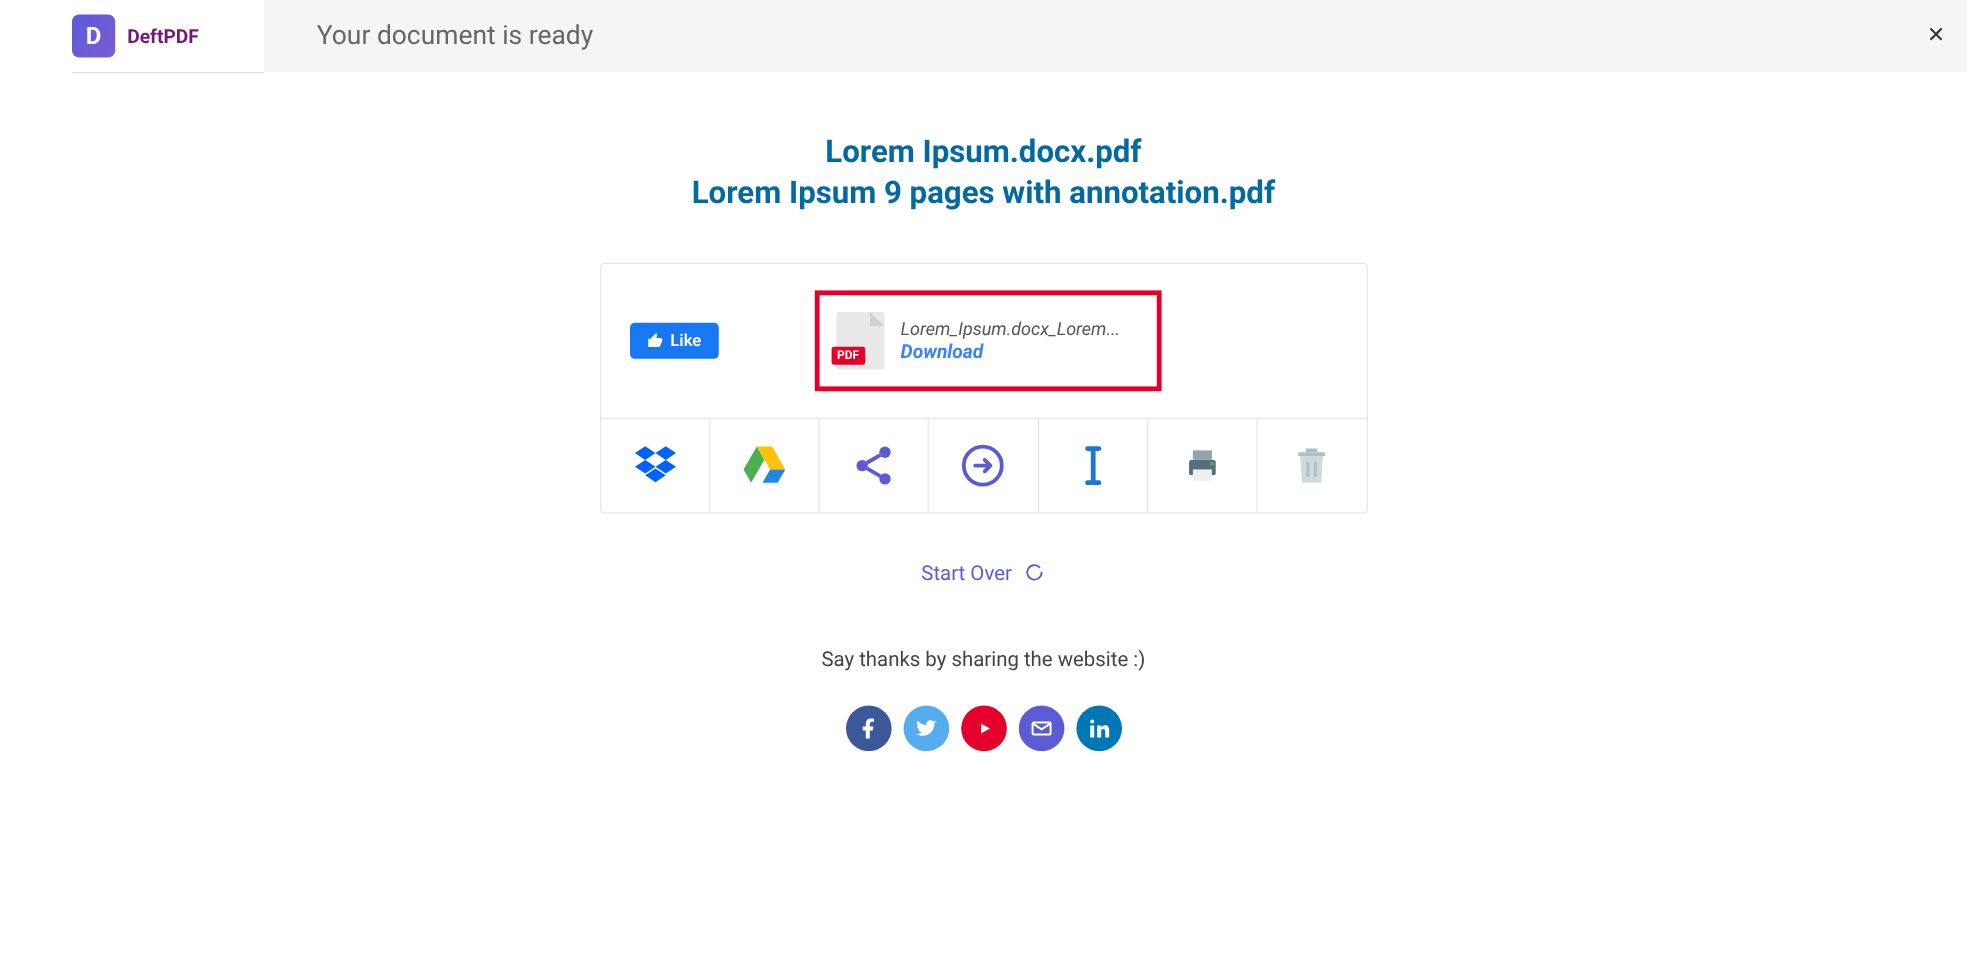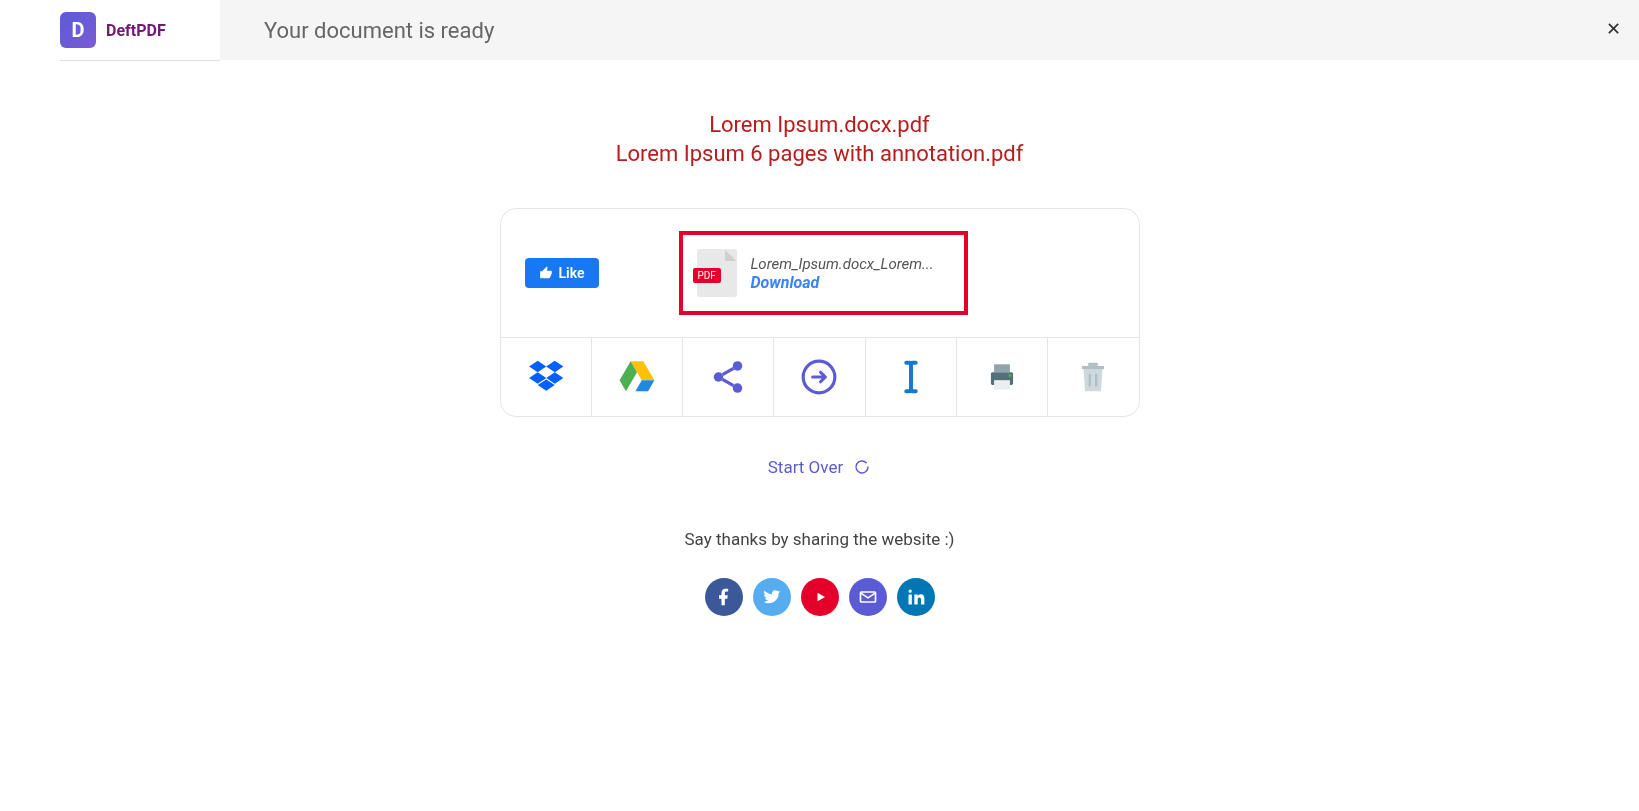--- a/index.html
+++ b/index.html
@@ -9,42 +9,42 @@
     .logo-section { width: 220px; height: 60px; background: #ffffff; display: flex; align-items: center; padding-left: 60px; gap: 10px; }
     .logo-square { width: 36px; height: 36px; background: linear-gradient(135deg, #5b5bd6, #7b5bd6); border-radius: 6px; display: flex; align-items: center; justify-content: center; color: #fff; font-weight: bold; font-size: 20px; }
     .logo-text { font-weight: 700; color: #701a75; font-size: 16px; }
     .header-title { margin-left: 44px; font-size: 22px; color: #666; font-weight: 400; }
     .close-x { position: absolute; right: 18px; top: 18px; font-size: 18px; color: #333; cursor: pointer; }
     
     .logo-underline { margin-left: 60px; width: 160px; height: 1px; background: #e0e0e0; }
     
     .main { max-width: 900px; margin: 0 auto; text-align: center; padding-top: 50px; }
     .heading { font-size: 28px; font-weight: 300; color: #222; margin-bottom: 8px; }
-    .filename { font-size: 22px; font-weight: 400; color: #b91c1c; line-height: 1.3; }
+    .filename { font-size: 26px; font-weight: 700; color: #0369a1; line-height: 1.3; }
     
-    .card { width: 640px; margin: 40px auto 0; border: 1px solid #e5e5e5; border-radius: 16px; }
+    .card { width: 640px; margin: 40px auto 0; border: 1px solid #e5e5e5; border-radius: 4px; }
     .card-top { display: flex; align-items: center; padding: 22px 24px; gap: 80px; }
     .like-btn { background: #1877f2; color: #fff; padding: 7px 14px; border-radius: 4px; font-size: 14px; font-weight: 600; display: flex; align-items: center; gap: 6px; cursor: pointer; }
     .like-btn svg { width: 14px; height: 14px; fill: #fff; }
     
     .download-box { border: 4px solid #e4002b; padding: 14px 30px 14px 14px; display: flex; align-items: center; gap: 14px; }
     .file-icon-wrap { position: relative; width: 40px; height: 48px; }
     .file-body { width: 40px; height: 48px; background: #e8e8e8; border-radius: 2px; position: relative; }
     .file-fold { position: absolute; top: 0; right: 0; width: 12px; height: 12px; background: #d0d0d0; clip-path: polygon(0 0, 100% 100%, 0 100%); }
-    .pdf-badge { position: absolute; bottom: 14px; left: -4px; background: #e4002b; color: #fff; font-size: 10px; font-weight: 400; padding: 2px 5px; border-radius: 2px; }
+    .pdf-badge { position: absolute; bottom: 4px; left: -4px; background: #e4002b; color: #fff; font-size: 10px; font-weight: 700; padding: 2px 5px; border-radius: 2px; }
     .dl-meta { text-align: left; font-style: italic; }
     .dl-name { font-size: 15px; color: #555; white-space: nowrap; overflow: hidden; text-overflow: ellipsis; max-width: 200px; }
     .dl-text { font-size: 16px; font-weight: 700; color: #3b82f6; }
     
     .action-row { display: flex; border-top: 1px solid #e5e5e5; }
     .action-cell { flex: 1; height: 78px; display: flex; align-items: center; justify-content: center; border-right: 1px solid #e5e5e5; cursor: pointer; }
     .action-cell:last-child { border-right: none; }
     .action-cell svg { width: 38px; height: 38px; }
     
-    .start-over { margin-top: 40px; color: #5b5bd6; font-size: 17px; display: flex; align-items: center; justify-content: center; gap: 10px; cursor: pointer; }
+    .start-over { margin-top: 40px; color: #5b5bd6; font-size: 17px; display: flex; justify-content: center; gap: 10px; cursor: pointer; }
     .start-over svg { width: 18px; height: 18px; stroke: #5b5bd6; fill: none; stroke-width: 2; }
     
     .prompt { margin-top: 50px; color: #444; font-size: 17px; line-height: 1.5; }
     
     .social-row { margin-top: 25px; display: flex; justify-content: center; gap: 10px; }
     .social-circle { width: 38px; height: 38px; border-radius: 50%; display: flex; align-items: center; justify-content: center; cursor: pointer; }
     .social-circle svg { width: 20px; height: 20px; fill: #fff; }
     .fb { background: #3b5998; }
     .tw { background: #55acee; }
     .yt { background: #e4002b; }
@@ -59,21 +59,21 @@
     <div class="logo-square">D</div>
     <div class="logo-text">DeftPDF</div>
   </div>
   <div class="header-title">Your document is ready</div>
   <div class="close-x">✕</div>
 </div>
 <div class="logo-underline"></div>
 
 <div class="main">
   <div class="filename">Lorem Ipsum.docx.pdf</div>
-  <div class="filename">Lorem Ipsum 6 pages with annotation.pdf</div>
+  <div class="filename">Lorem Ipsum 9 pages with annotation.pdf</div>
 
   <div class="card">
     <div class="card-top">
       <div class="like-btn">
         <svg viewBox="0 0 24 24">
             <path d="M2 21h4V9H2v12zm20-11c0-1.1-.9-2-2-2h-6.3l.95-4.57.03-.32c0-.41-.17-.79-.44-1.06L13.17 1 6.59 7.59C6.22 7.95 6 8.45 6 9v10c0 1.1.9 2 2 2h9c.83 0 1.54-.5 1.84-1.22l3.02-7.05c.09-.23.14-.47.14-.73v-2z"></path>
           </svg>
         <span>Like</span>
       </div>
       <div class="download-box">

